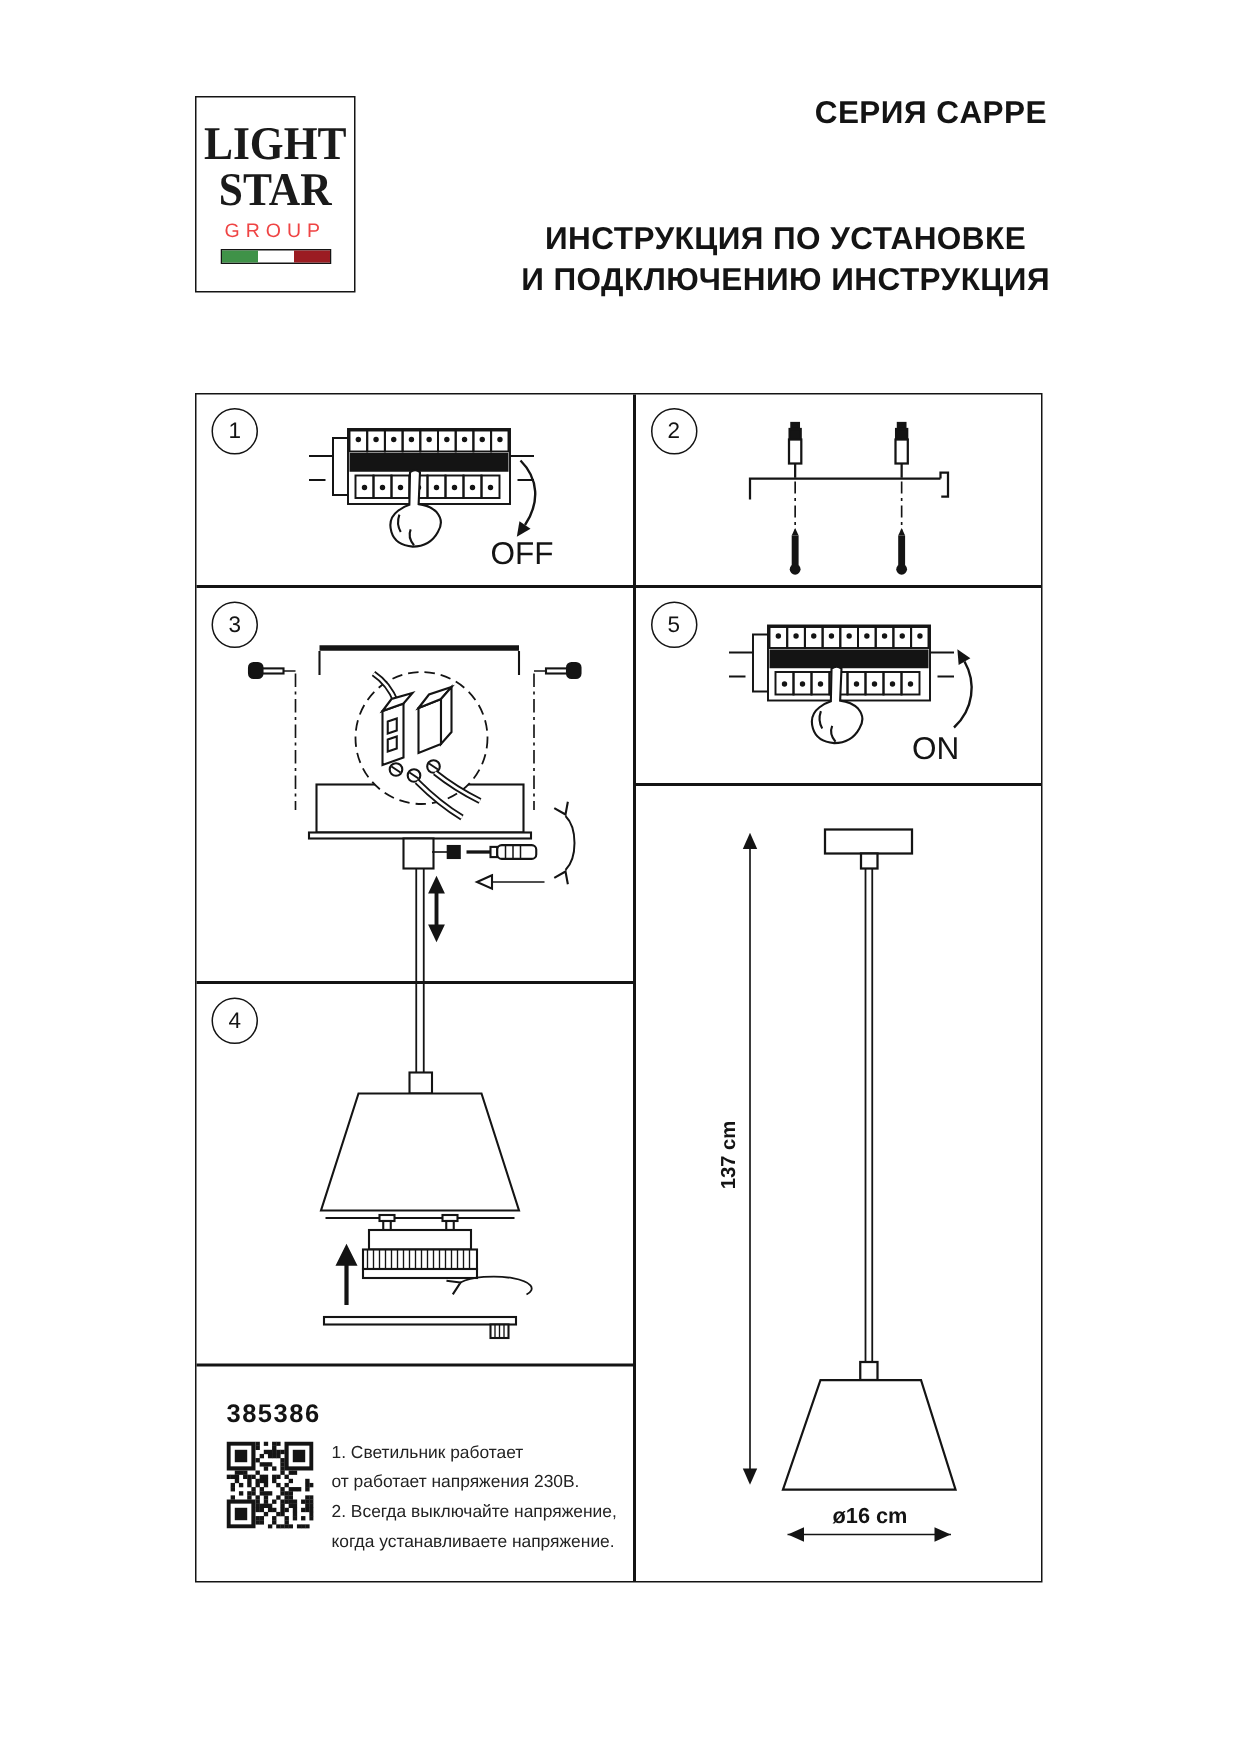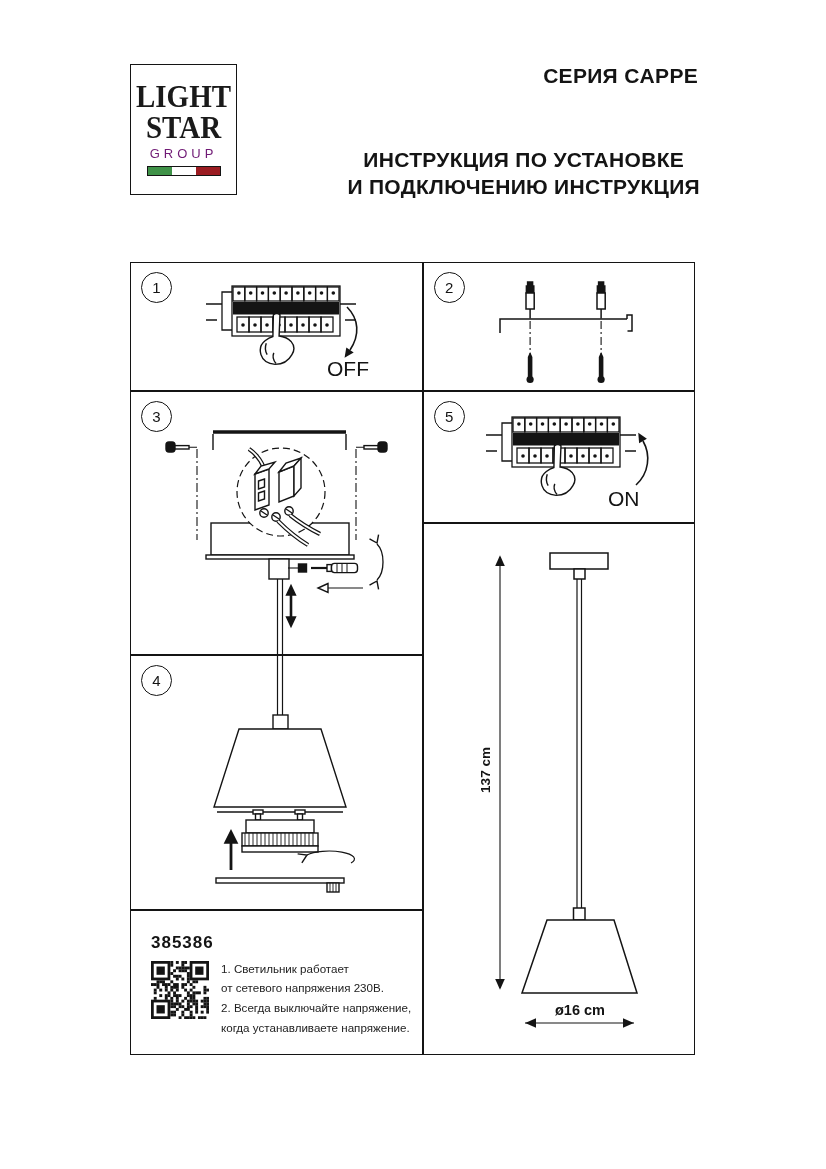--- a/index.html
+++ b/index.html
@@ -3,21 +3,21 @@
 <meta charset="utf-8">
 <style>
   * { margin:0; padding:0; box-sizing:border-box; }
   html,body { width:826px; height:1169px; background:#fff; font-family:"Liberation Sans", sans-serif; color:#141414; }
   .page { position:relative; width:826px; height:1085px; background:#fff; overflow:hidden; }
 
   
   .logo-box { position:absolute; left:130px; top:64px; width:107px; height:131px; border:1.6px solid #141414; text-align:center; }
   .logo-word { font-family:"Liberation Serif", serif; font-weight:700; font-size:29px; line-height:31px; letter-spacing:0px; color:#1a1a1a; transform:scaleY(1.08); }
   .logo-word.first { margin-top:16px; }
-  .logo-group { margin-top:3px; font-size:13px; letter-spacing:4px; color:#701a75; font-weight:400; }
+  .logo-group { margin-top:3px; font-size:13px; letter-spacing:4px; color:#ef4444; font-weight:400; }
   .logo-flag { margin:5px auto 0 auto; display:block; }
 
   .title-block { position:absolute; right:128px; top:62px; text-align:right; }
   .title-line { font-size:21px; font-weight:700; line-height:27px; letter-spacing:0.3px; }
   .subtitle-block { position:absolute; right:126px; top:146px; text-align:center; }
   .subtitle-line { font-size:21px; font-weight:700; line-height:27px; letter-spacing:0.3px; }
 
   
   .sheet { position:absolute; left:130px; top:262px; width:565px; height:793px; border:1.6px solid #141414; }
   .divider { position:absolute; background:#141414; }
@@ -489,19 +489,19 @@
             <rect x="38.666666666666664" y="0" width="19.333333333333332" height="19.333333333333332" fill="#141414"></rect>
             <rect x="41.42857142857143" y="2.761904761904762" width="13.80952380952381" height="13.80952380952381" fill="#fff"></rect>
             <rect x="44.19047619047619" y="5.523809523809524" width="8.285714285714285" height="8.285714285714285" fill="#141414"></rect>
             <rect x="0" y="38.666666666666664" width="19.333333333333332" height="19.333333333333332" fill="#141414"></rect>
             <rect x="2.761904761904762" y="41.42857142857143" width="13.80952380952381" height="13.80952380952381" fill="#fff"></rect>
             <rect x="5.523809523809524" y="44.19047619047619" width="8.285714285714285" height="8.285714285714285" fill="#141414"></rect>
           </svg>
         </div>
       <div class="note-lines">
         <div>1. Светильник работает</div>
-        <div>от сетевого напряжения 230В.</div>
+        <div>от работает напряжения 230В.</div>
         <div>2. Всегда выключайте напряжение,</div>
         <div>когда устанавливаете напряжение.</div>
       </div>
     </div>
   </div>
 </div>
 
 </body></html>

